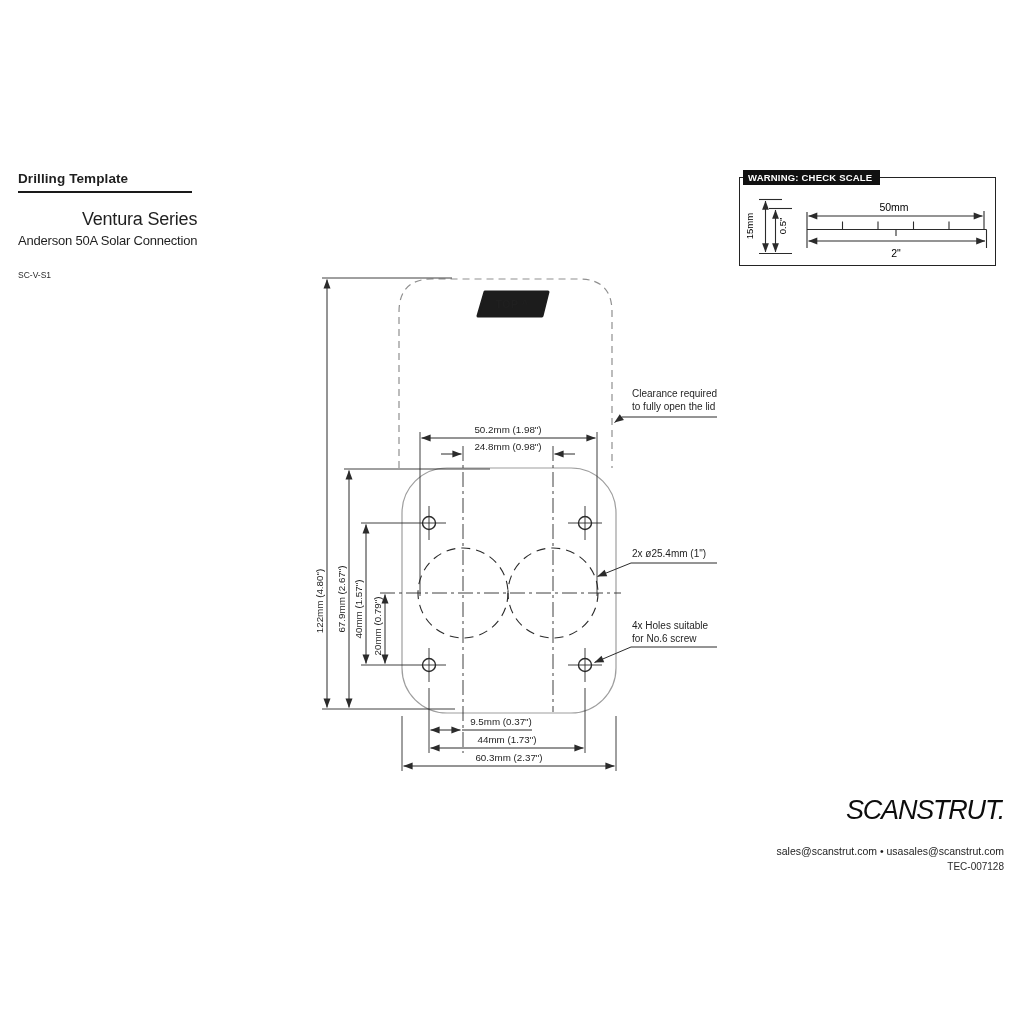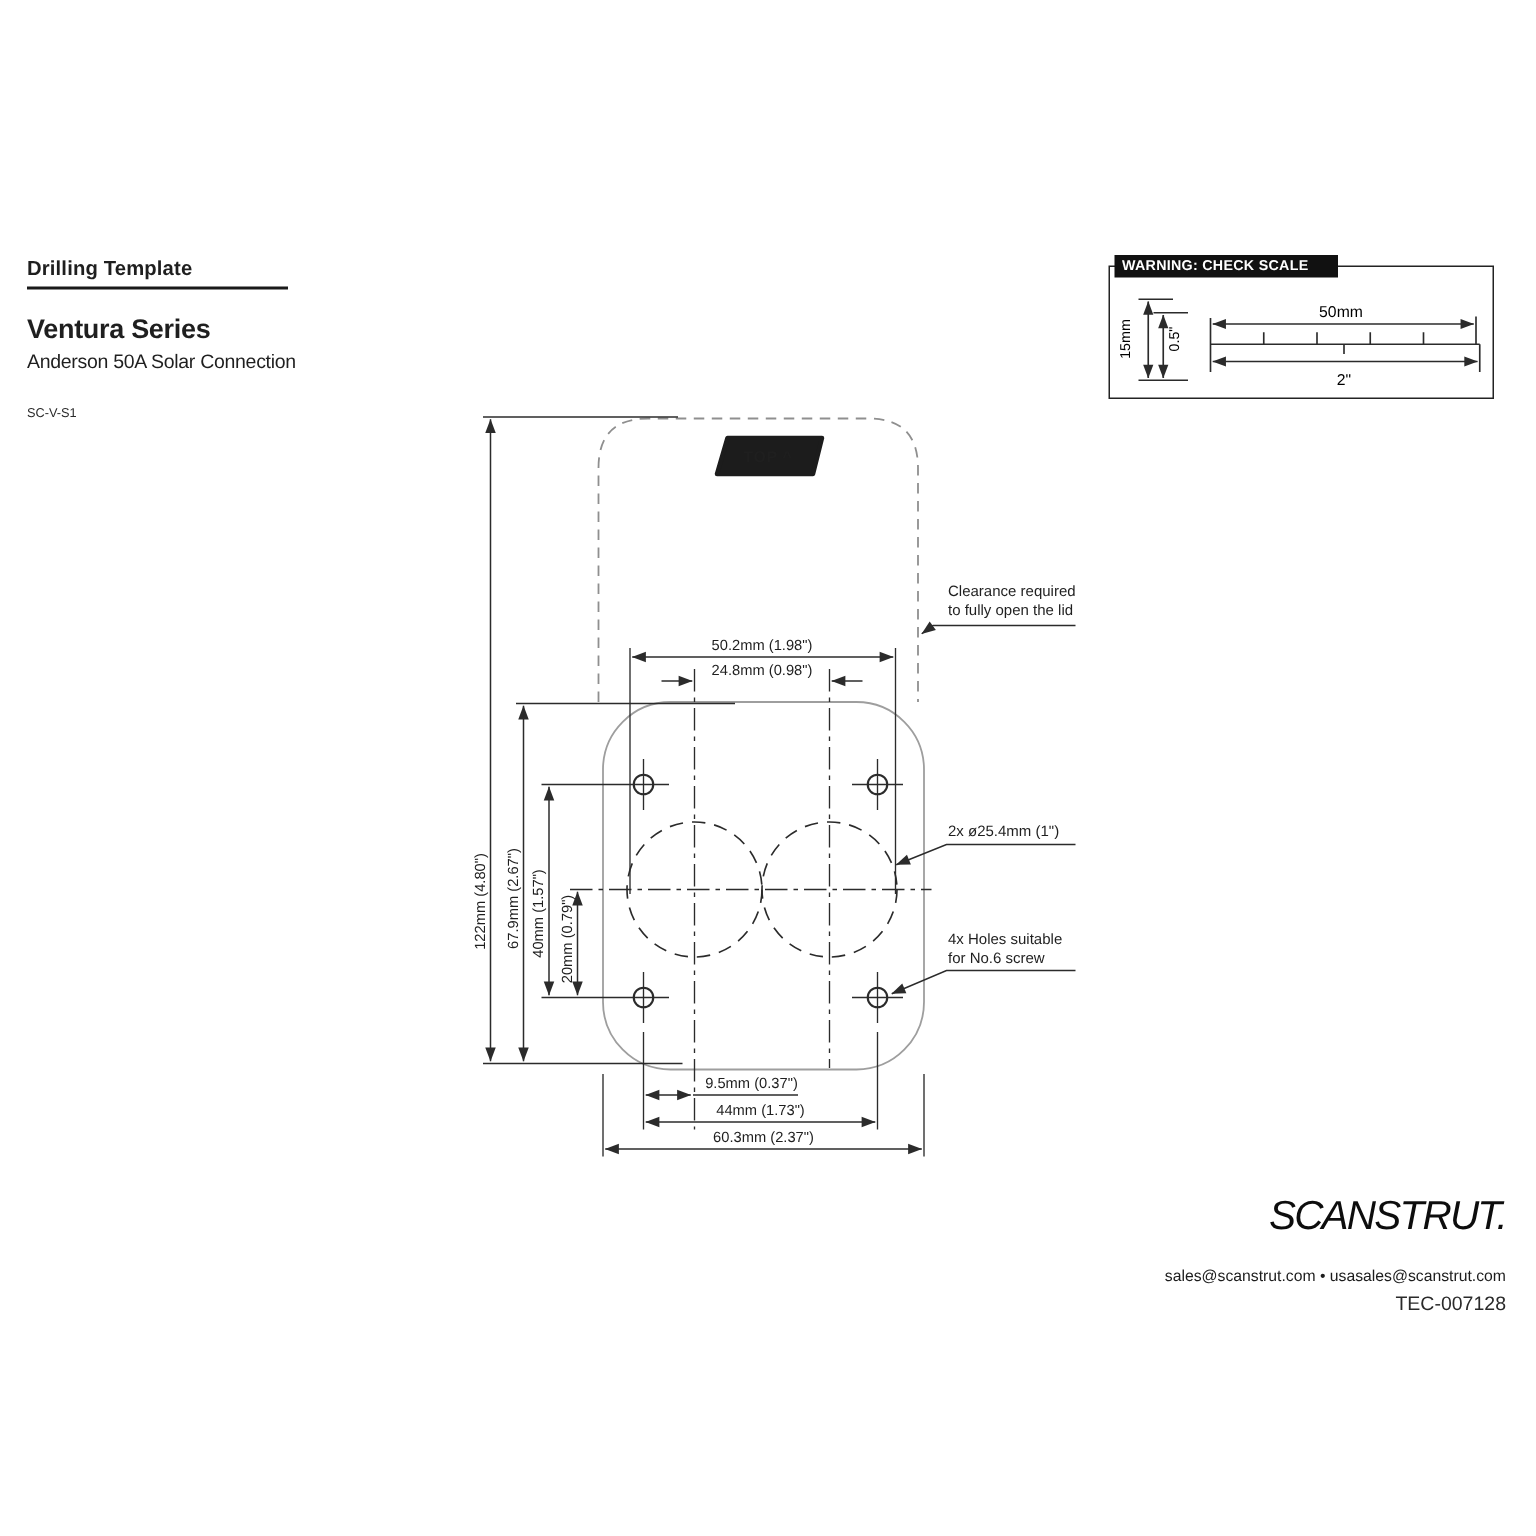--- a/index.html
+++ b/index.html
@@ -4,37 +4,37 @@
 <style>
   html,body{margin:0;padding:0;background:#e8e8e8;}
   .page{
     position:relative;width:1024px;height:1024px;background:#ffffff;
     font-family:"Liberation Sans", sans-serif;color:#1f1f1f;overflow:hidden;margin:0 auto;
   }
   
   .hdr{position:absolute;left:18px;top:171px;}
   .doc-type{font-size:13.5px;font-weight:bold;letter-spacing:.1px;}
   .doc-rule{width:174px;border-bottom:2px solid #1a1a1a;margin-top:5px;}
-  .series{font-size:18px;font-weight:bold;margin-top:16px;letter-spacing:-.2px;}
+  .series{font-size:18px;font-weight:normal;margin-top:16px;letter-spacing:-.2px;text-align:right;}
   .product{font-size:13px;margin-top:3px;letter-spacing:-.2px;}
   .sku{font-size:8.5px;margin-top:22px;color:#2a2a2a;}
   
   .scalebox{position:absolute;left:739px;top:177px;width:257px;height:89px;border:1.4px solid #232323;box-sizing:border-box;}
-  .scalebox .label{position:absolute;left:3px;top:-8px;background:#111;color:#fff;font-size:9.5px;font-weight:bold;padding:2px 20px 2px 5px;letter-spacing:.2px;white-space:nowrap;}
+  .scalebox .label{position:absolute;left:3px;top:-8px;background:#111;color:#fff;font-size:9.5px;font-weight:bold;padding:2px 8px 2px 5px;letter-spacing:.2px;white-space:nowrap;}
   .scalebox svg{position:absolute;left:0;top:0;}
   
   .draw{position:absolute;left:0;top:0;}
   .draw text{fill:#1f1f1f;}
   .dimtxt{font-size:9.8px;}
   .notetxt{font-size:10px;}
   
   .ftr{position:absolute;right:20px;top:795px;text-align:right;}
   .brand{font-size:27px;font-weight:400;font-style:italic;letter-spacing:-1.2px;color:#0d0d0d;}
   .emails{font-size:10.5px;margin-top:19px;color:#1c1c1c;}
-  .docnum{font-size:13px;margin-top:4px;color:#2a2a2a;}
+  .docnum{font-size:10px;margin-top:4px;color:#2a2a2a;}
 </style>
 </head>
 <body>
 
 <div class="page">
 
   <div class="hdr">
     <div class="doc-type">Drilling Template</div>
     <div class="doc-rule"></div>
     <div class="series">Ventura Series</div>

